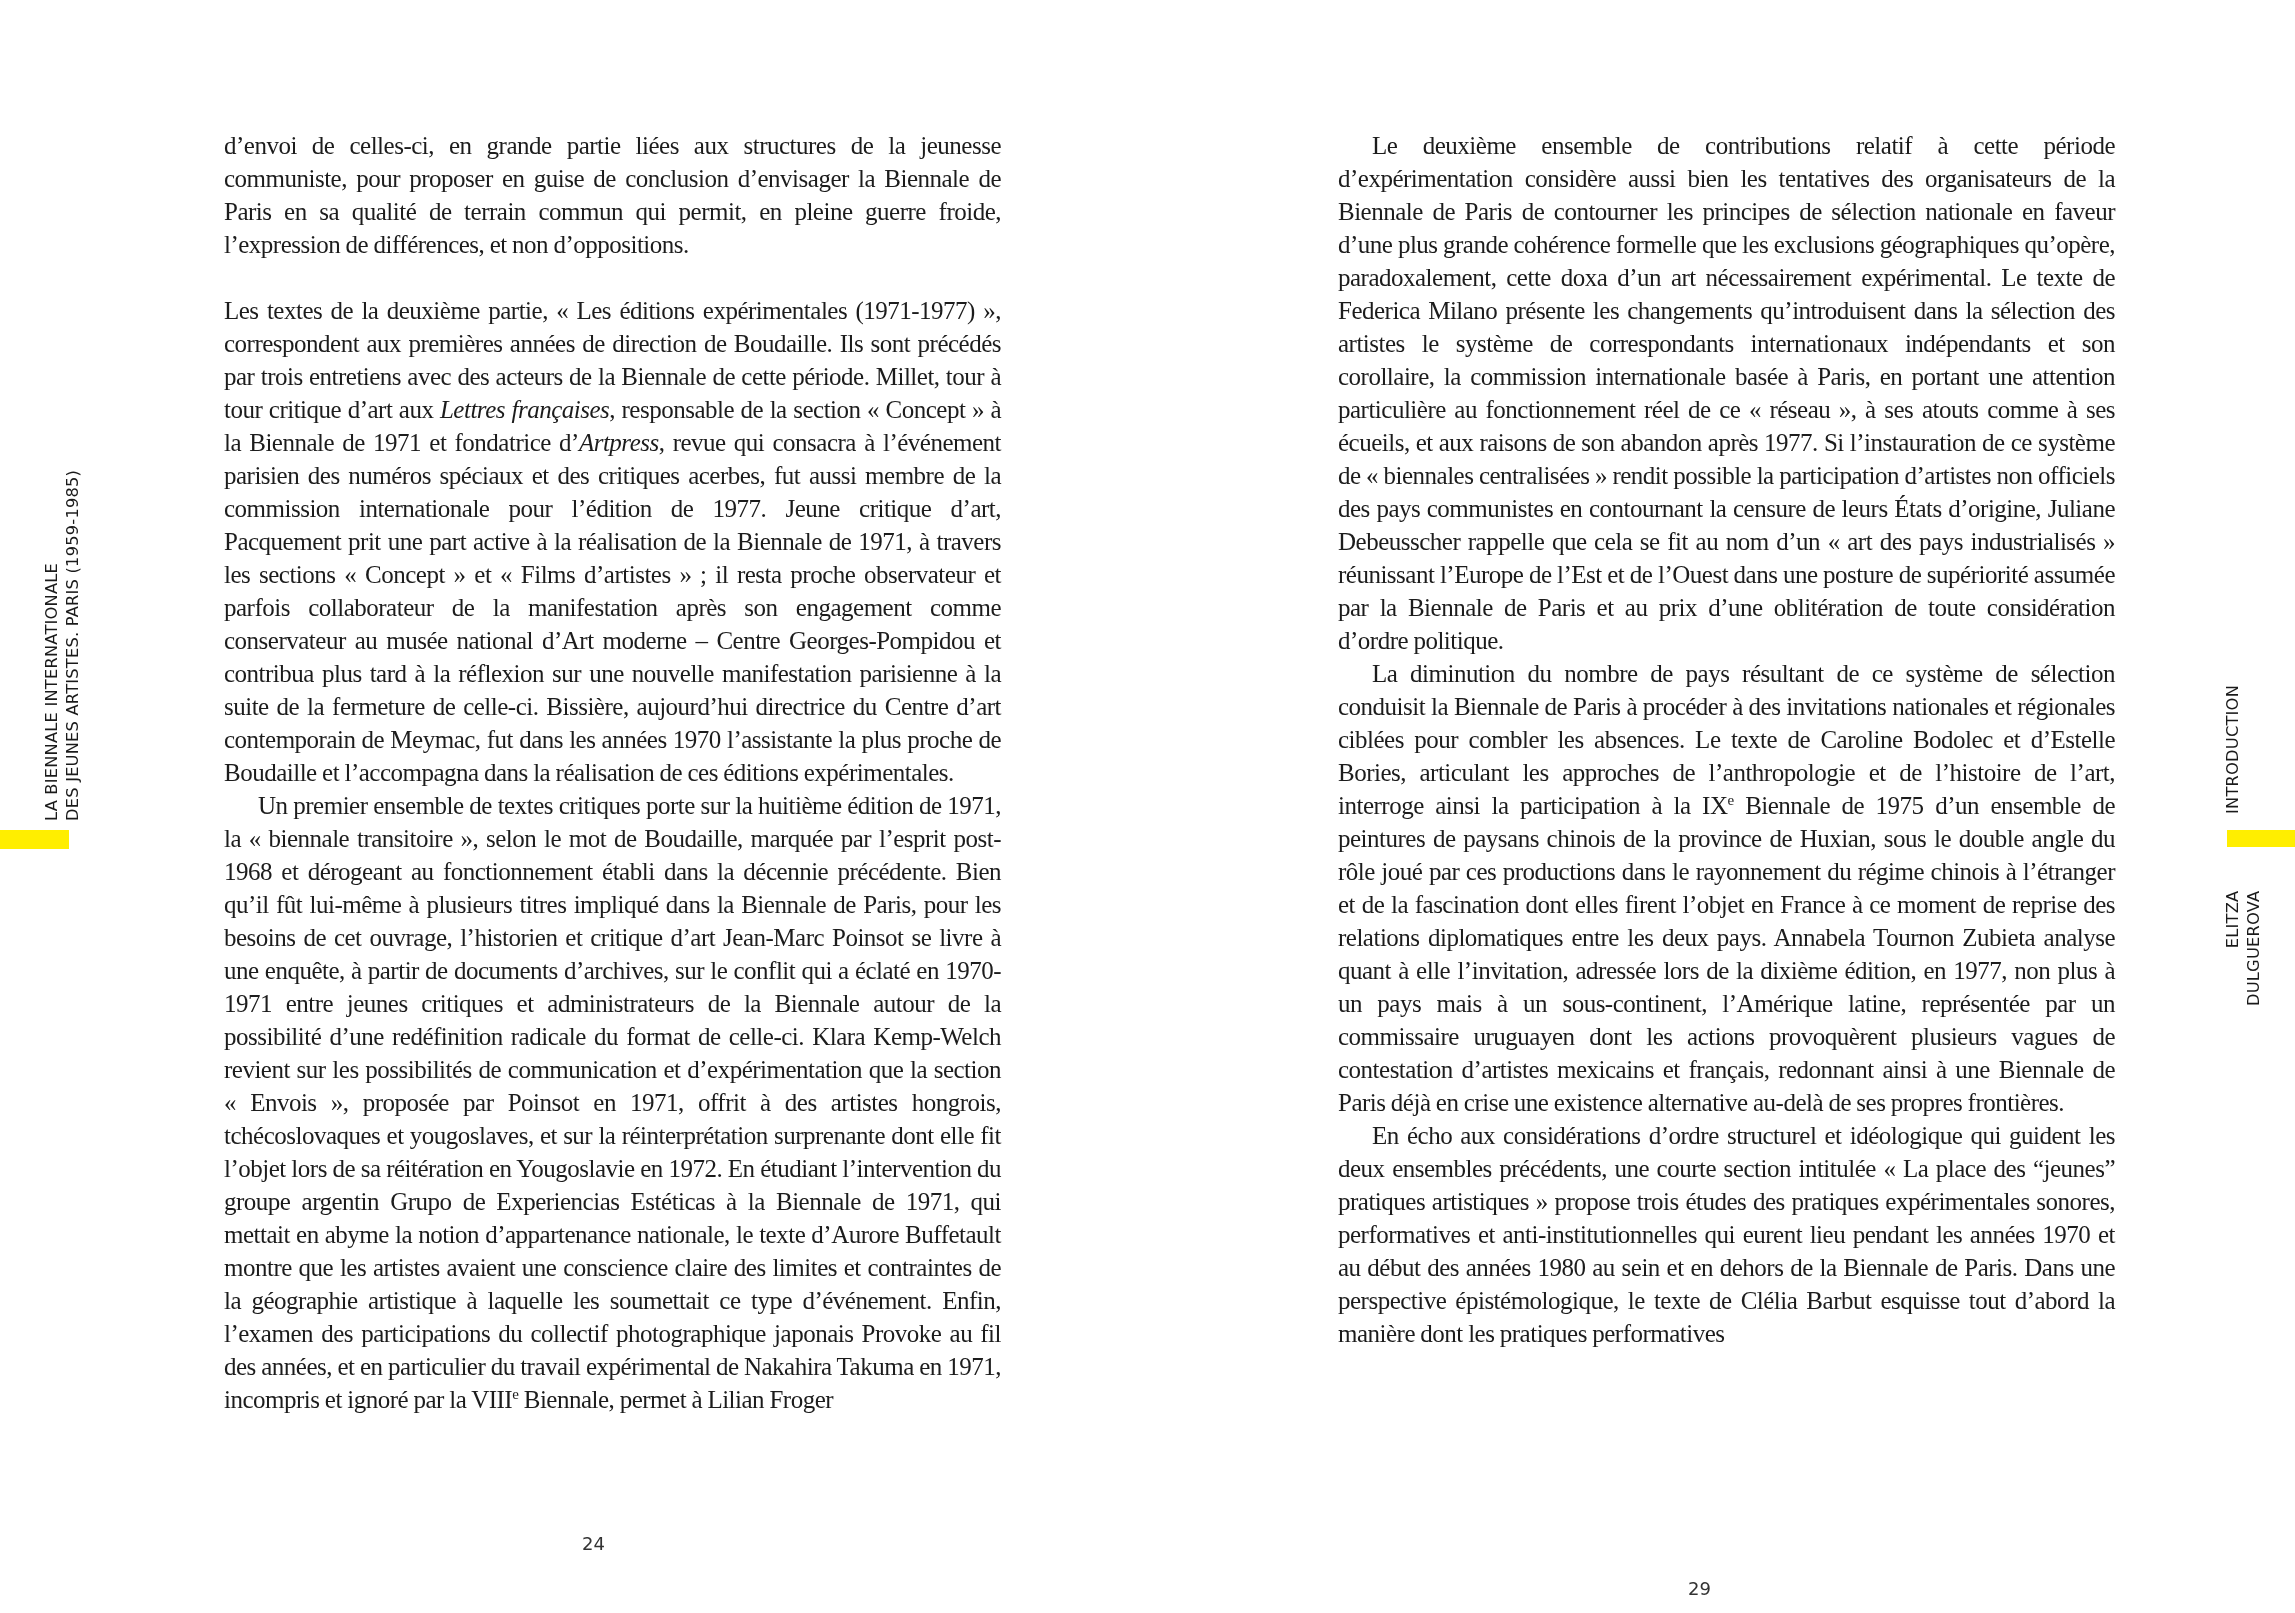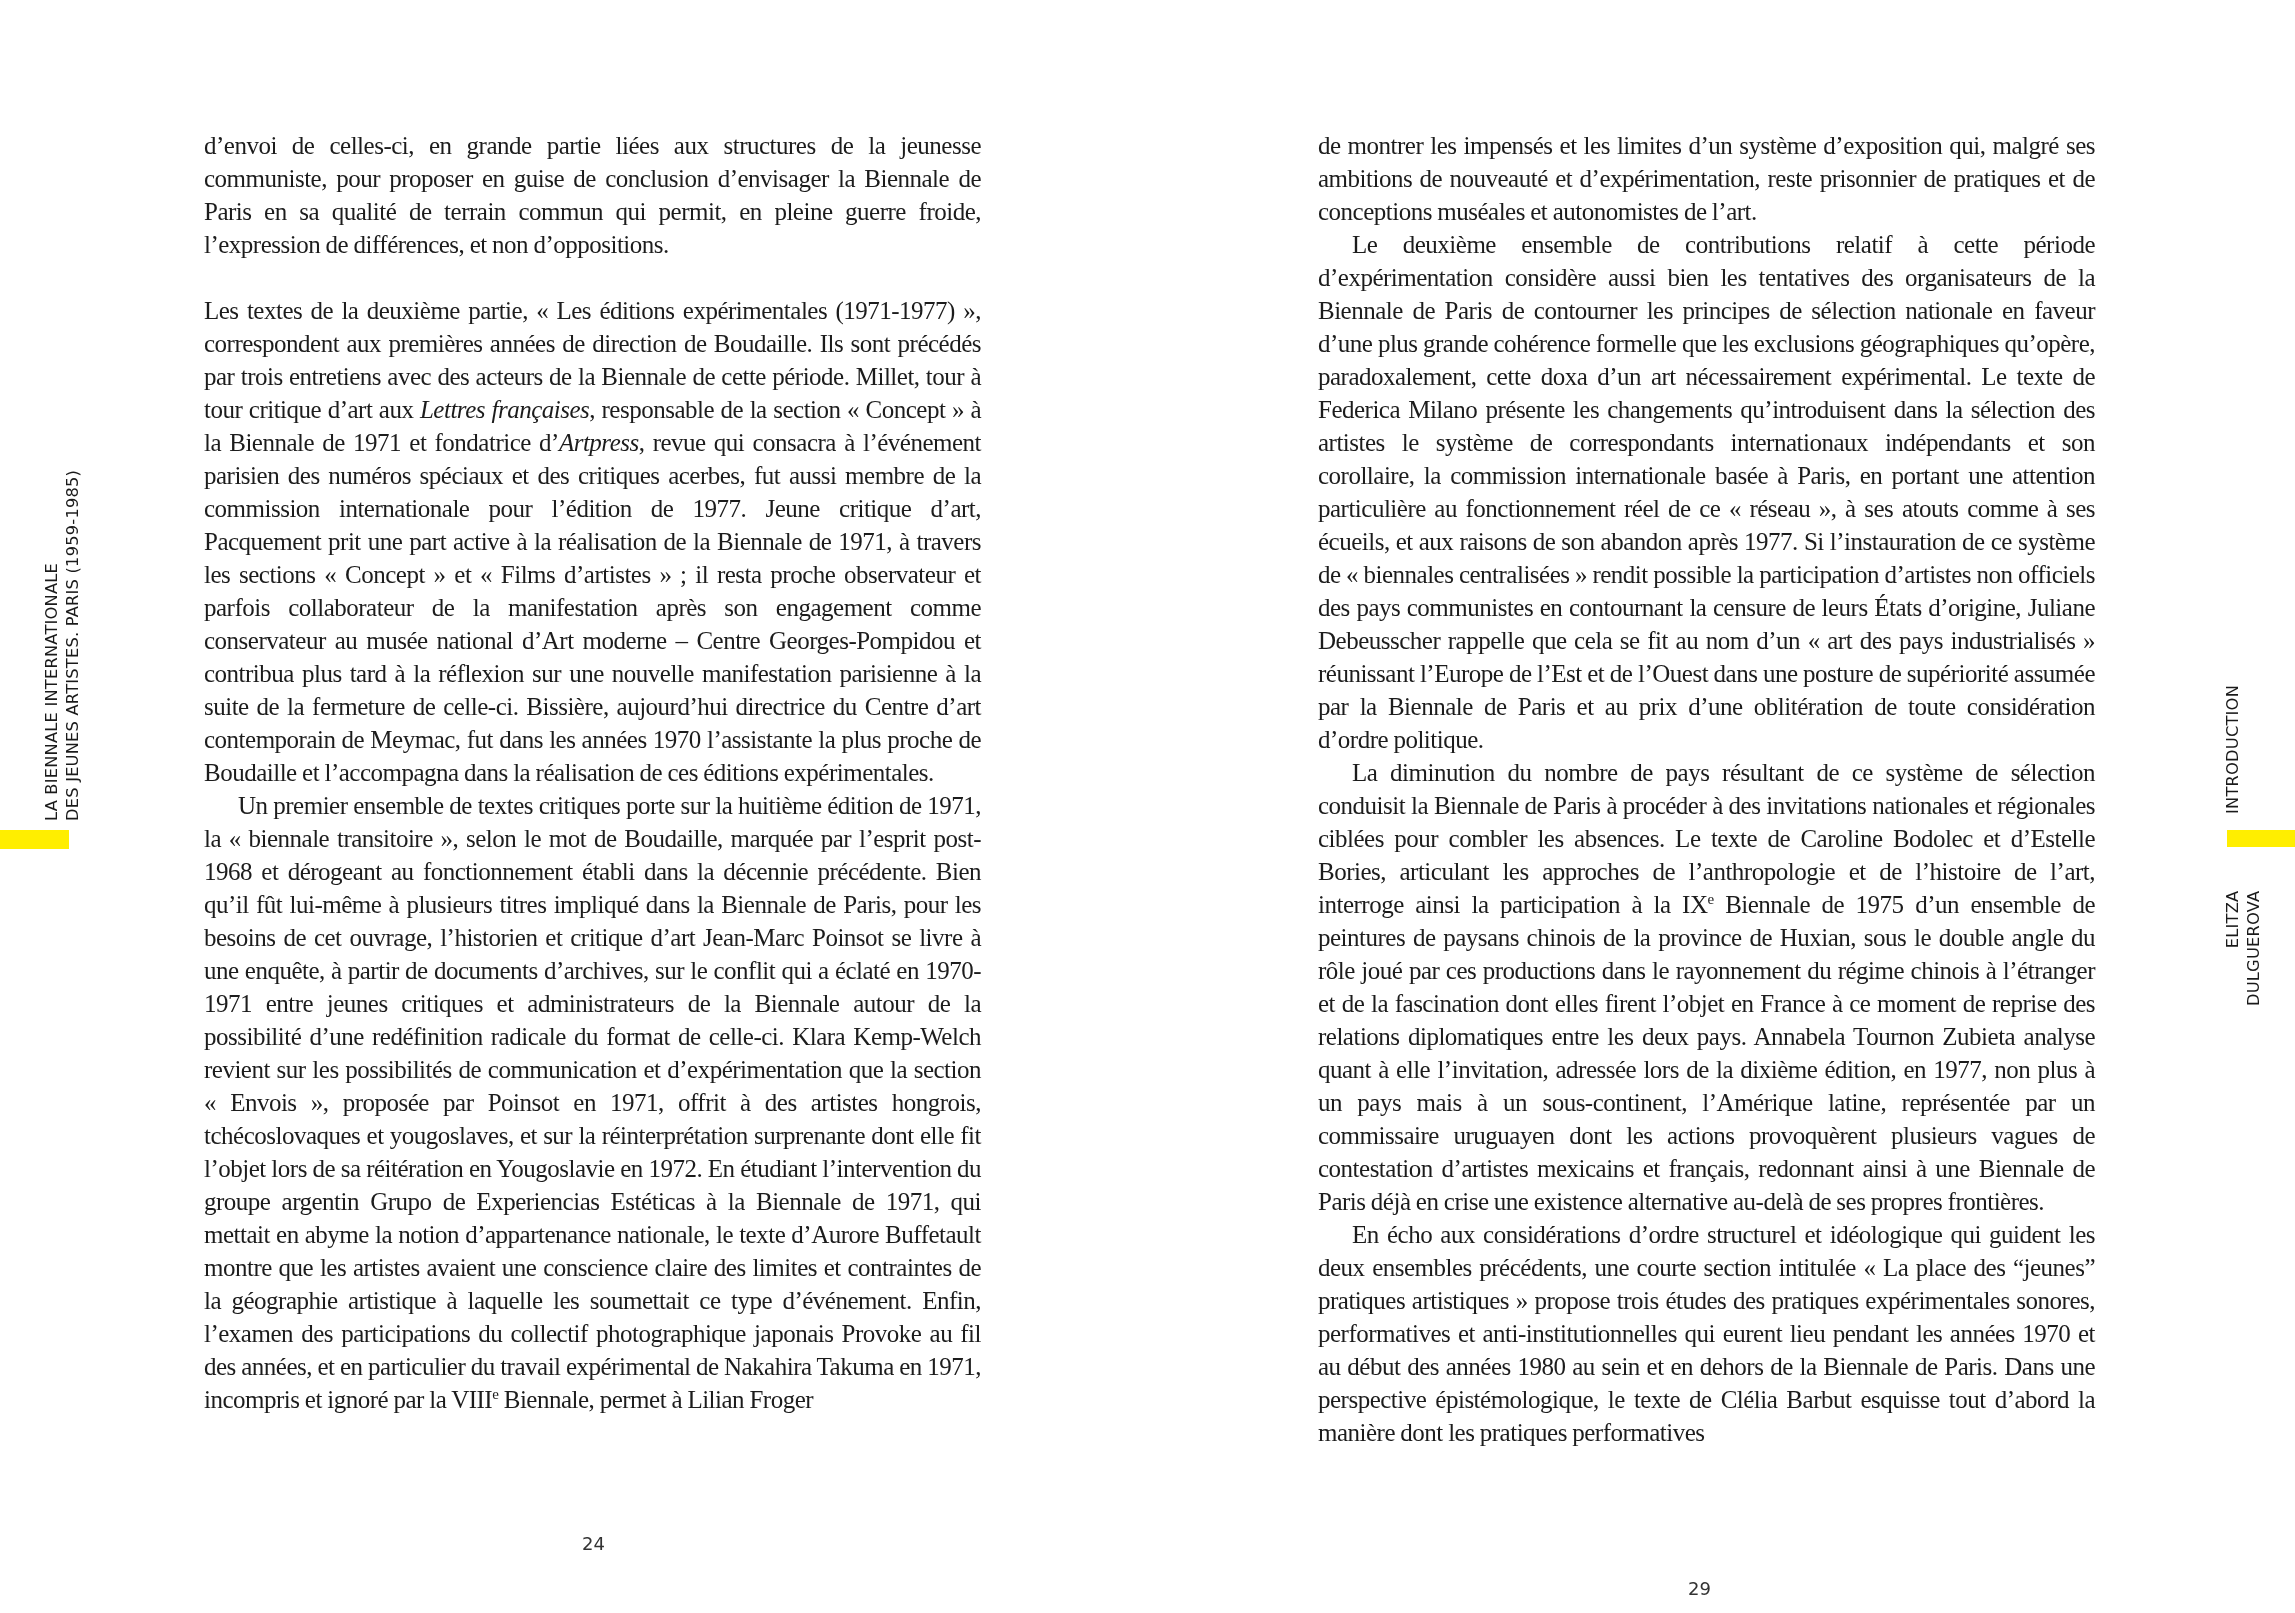--- a/index.html
+++ b/index.html
@@ -6,21 +6,21 @@
   body {
     width: 2295px; height: 1613px; position: relative; overflow: hidden;
     font-family: "Liberation Serif", "DejaVu Serif", serif; color: #1c1c1c;
   }
   .page { position: absolute; top: 0; height: 1613px; }
   .page-left { left: 0; width: 1148px; }
   .page-right { left: 1148px; width: 1148px; }
   .textblock {
     position: absolute; top: 129px; width: 777px;
     font-size: 25px; line-height: 33px; text-align: justify;
-    letter-spacing: -0.5px; word-spacing: -0.4px;
+    letter-spacing: -0.5px; word-spacing: -0.4px; margin-left: 20px;
   }
   .page-left .textblock { left: 204px; }
   .page-right .textblock { left: 170px; }
   .textblock p { margin: 0; text-indent: 34px; }
   .textblock p.noindent { text-indent: 0; }
   .textblock p.gap { margin-top: 33px; text-indent: 0; }
   .textblock i { }
   .textblock sup { font-size: 0.6em; line-height: 0; vertical-align: 0.6em; }
   .folio {
     position: absolute; top: 1533px; font-family: "DejaVu Sans", sans-serif;
@@ -54,21 +54,20 @@
     <p class="noindent"><span>d’envoi de celles-ci, en grande partie liées aux structures de la jeunesse communiste, pour proposer en guise de conclusion d’envisager la Biennale de Paris en sa qualité de terrain commun qui permit, en pleine guerre froide, l’expression de différences, et non d’oppositions.</span></p>
     <p class="gap"><span>Les textes de la deuxième partie, « Les éditions expérimentales (1971-1977) », correspondent aux premières années de direction de Boudaille. Ils sont précédés par trois entretiens avec des acteurs de la Biennale de cette période. Millet, tour à tour critique d’art aux </span><i>Lettres françaises</i><span>, responsable de la section « Concept » à la Biennale de 1971 et fondatrice d’</span><i>Artpress</i><span>, revue qui consacra à l’événement parisien des numéros spéciaux et des critiques acerbes, fut aussi membre de la commission internationale pour l’édition de 1977. Jeune critique d’art, Pacquement prit une part active à la réalisation de la Biennale de 1971, à travers les sections « Concept » et « Films d’artistes » ; il resta proche observateur et parfois collaborateur de la manifestation après son engagement comme conservateur au musée national d’Art moderne – Centre Georges-Pompidou et contribua plus tard à la réflexion sur une nouvelle manifestation parisienne à la suite de la fermeture de celle-ci. Bissière, aujourd’hui directrice du Centre d’art contemporain de Meymac, fut dans les années 1970 l’assistante la plus proche de Boudaille et l’accompagna dans la réalisation de ces éditions expérimentales.</span></p>
     <p><span>Un premier ensemble de textes critiques porte sur la huitième édition de 1971, la « biennale transitoire », selon le mot de Boudaille, marquée par l’esprit post-1968 et dérogeant au fonctionnement établi dans la décennie précédente. Bien qu’il fût lui-même à plusieurs titres impliqué dans la Biennale de Paris, pour les besoins de cet ouvrage, l’historien et critique d’art Jean-Marc Poinsot se livre à une enquête, à partir de documents d’archives, sur le conflit qui a éclaté en 1970-1971 entre jeunes critiques et administrateurs de la Biennale autour de la possibilité d’une redéfinition radicale du format de celle-ci. Klara Kemp-Welch revient sur les possibilités de communication et d’expérimentation que la section « Envois », proposée par Poinsot en 1971, offrit à des artistes hongrois, tchécoslovaques et yougoslaves, et sur la réinterprétation surprenante dont elle fit l’objet lors de sa réitération en Yougoslavie en 1972. En étudiant l’intervention du groupe argentin Grupo de Experiencias Estéticas à la Biennale de 1971, qui mettait en abyme la notion d’appartenance nationale, le texte d’Aurore Buffetault montre que les artistes avaient une conscience claire des limites et contraintes de la géographie artistique à laquelle les soumettait ce type d’événement. Enfin, l’examen des participations du collectif photographique japonais Provoke au fil des années, et en particulier du travail expérimental de Nakahira Takuma en 1971, incompris et ignoré par la VIII</span><sup>e</sup><span> Biennale, permet à Lilian Froger</span></p>
   </div>
 
   <div class="folio">24</div>
 </div>
 
 <div class="page page-right">
   <div class="textblock">
-    <p class="noindent"><span>de montrer les impensés et les limites d’un système d’exposition qui, malgré ses ambitions de nouveauté et d’expérimentation, reste prisonnier de pratiques et de conceptions muséales et autonomistes de l’art.</span></p>
     <p><span>Le deuxième ensemble de contributions relatif à cette période d’expérimentation considère aussi bien les tentatives des organisateurs de la Biennale de Paris de contourner les principes de sélection nationale en faveur d’une plus grande cohérence formelle que les exclusions géographiques qu’opère, paradoxalement, cette doxa d’un art nécessairement expérimental. Le texte de Federica Milano présente les changements qu’introduisent dans la sélection des artistes le système de correspondants internationaux indépendants et son corollaire, la commission internationale basée à Paris, en portant une attention particulière au fonctionnement réel de ce « réseau », à ses atouts comme à ses écueils, et aux raisons de son abandon après 1977. Si l’instauration de ce système de « biennales centralisées » rendit possible la participation d’artistes non officiels des pays communistes en contournant la censure de leurs États d’origine, Juliane Debeusscher rappelle que cela se fit au nom d’un « art des pays industrialisés » réunissant l’Europe de l’Est et de l’Ouest dans une posture de supériorité assumée par la Biennale de Paris et au prix d’une oblitération de toute considération d’ordre politique.</span></p>
     <p><span>La diminution du nombre de pays résultant de ce système de sélection conduisit la Biennale de Paris à procéder à des invitations nationales et régionales ciblées pour combler les absences. Le texte de Caroline Bodolec et d’Estelle Bories, articulant les approches de l’anthropologie et de l’histoire de l’art, interroge ainsi la participation à la IX</span><sup>e</sup><span> Biennale de 1975 d’un ensemble de peintures de paysans chinois de la province de Huxian, sous le double angle du rôle joué par ces productions dans le rayonnement du régime chinois à l’étranger et de la fascination dont elles firent l’objet en France à ce moment de reprise des relations diplomatiques entre les deux pays. Annabela Tournon Zubieta analyse quant à elle l’invitation, adressée lors de la dixième édition, en 1977, non plus à un pays mais à un sous-continent, l’Amérique latine, représentée par un commissaire uruguayen dont les actions provoquèrent plusieurs vagues de contestation d’artistes mexicains et français, redonnant ainsi à une Biennale de Paris déjà en crise une existence alternative au-delà de ses propres frontières.</span></p>
     <p><span>En écho aux considérations d’ordre structurel et idéologique qui guident les deux ensembles précédents, une courte section intitulée « La place des “jeunes” pratiques artistiques » propose trois études des pratiques expérimentales sonores, performatives et anti-institutionnelles qui eurent lieu pendant les années 1970 et au début des années 1980 au sein et en dehors de la Biennale de Paris. Dans une perspective épistémologique, le texte de Clélia Barbut esquisse tout d’abord la manière dont les pratiques performatives</span></p>
   </div>
   <div class="folio">29</div>
 </div>
 
 <div class="running running-right-top">
   <div>INTRODUCTION</div>
 </div>

